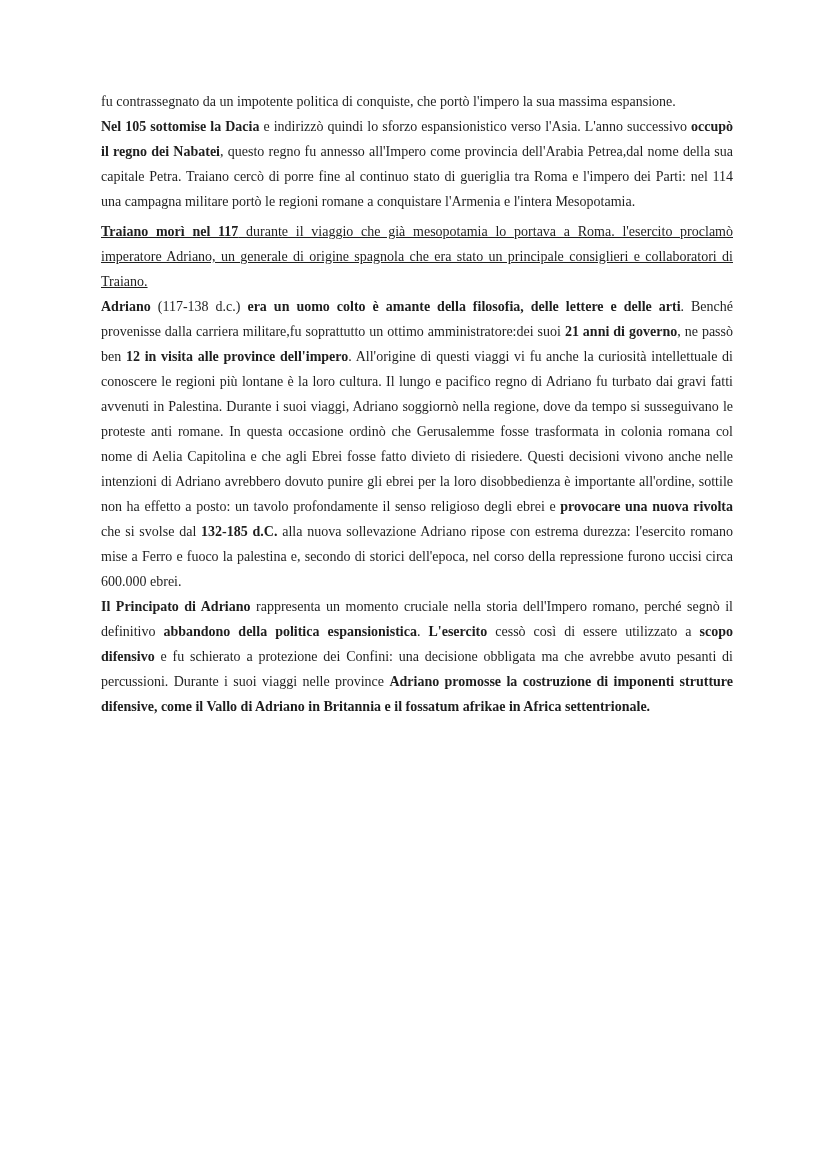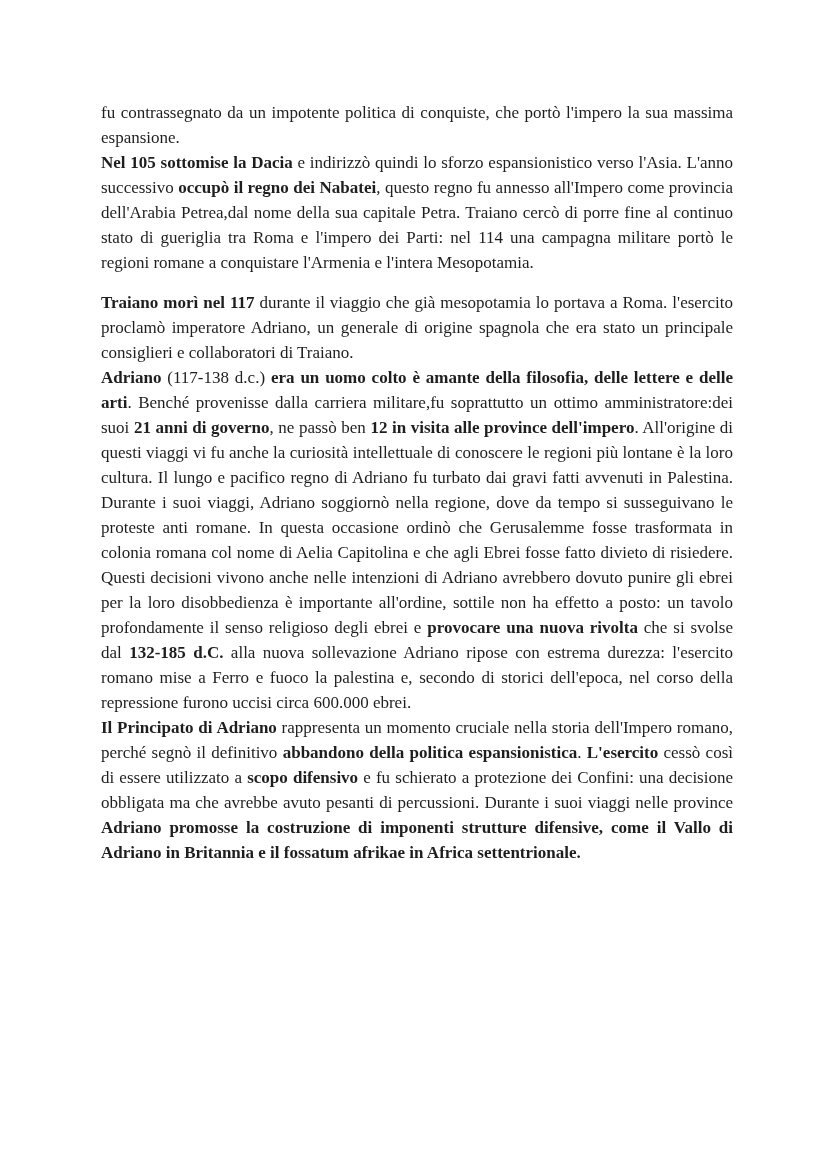--- a/index.html
+++ b/index.html
@@ -10,35 +10,36 @@
   .page {
     position: relative;
     width: 828px;
     height: 1169px;
     background: #ffffff;
     overflow: hidden;
   }
   .text-block {
     position: absolute;
     left: 101px;
-    top: 100px;
+    top: 89px;
     width: 632px;
     font-family: "Liberation Serif", "DejaVu Serif", serif;
-    font-size: 17px;
+    font-size: 14px;
     line-height: 25px;
     color: #1e1e1e;
     text-align: justify;
     text-justify: inter-word;
   }
   .text-block p.para {
     margin: 0;
     padding: 0;
   }
   .text-block p.para.gap-before {
-    margin-top: 15px;
+    margin-top: 5px;
+    text-decoration: underline;
   }
   .text-block span.b {
     font-weight: 700;
   }
 </style>
 </head>
 <body>
 
 <div class="page">
   <div class="text-block" style="color: rgb(30, 30, 30);">

